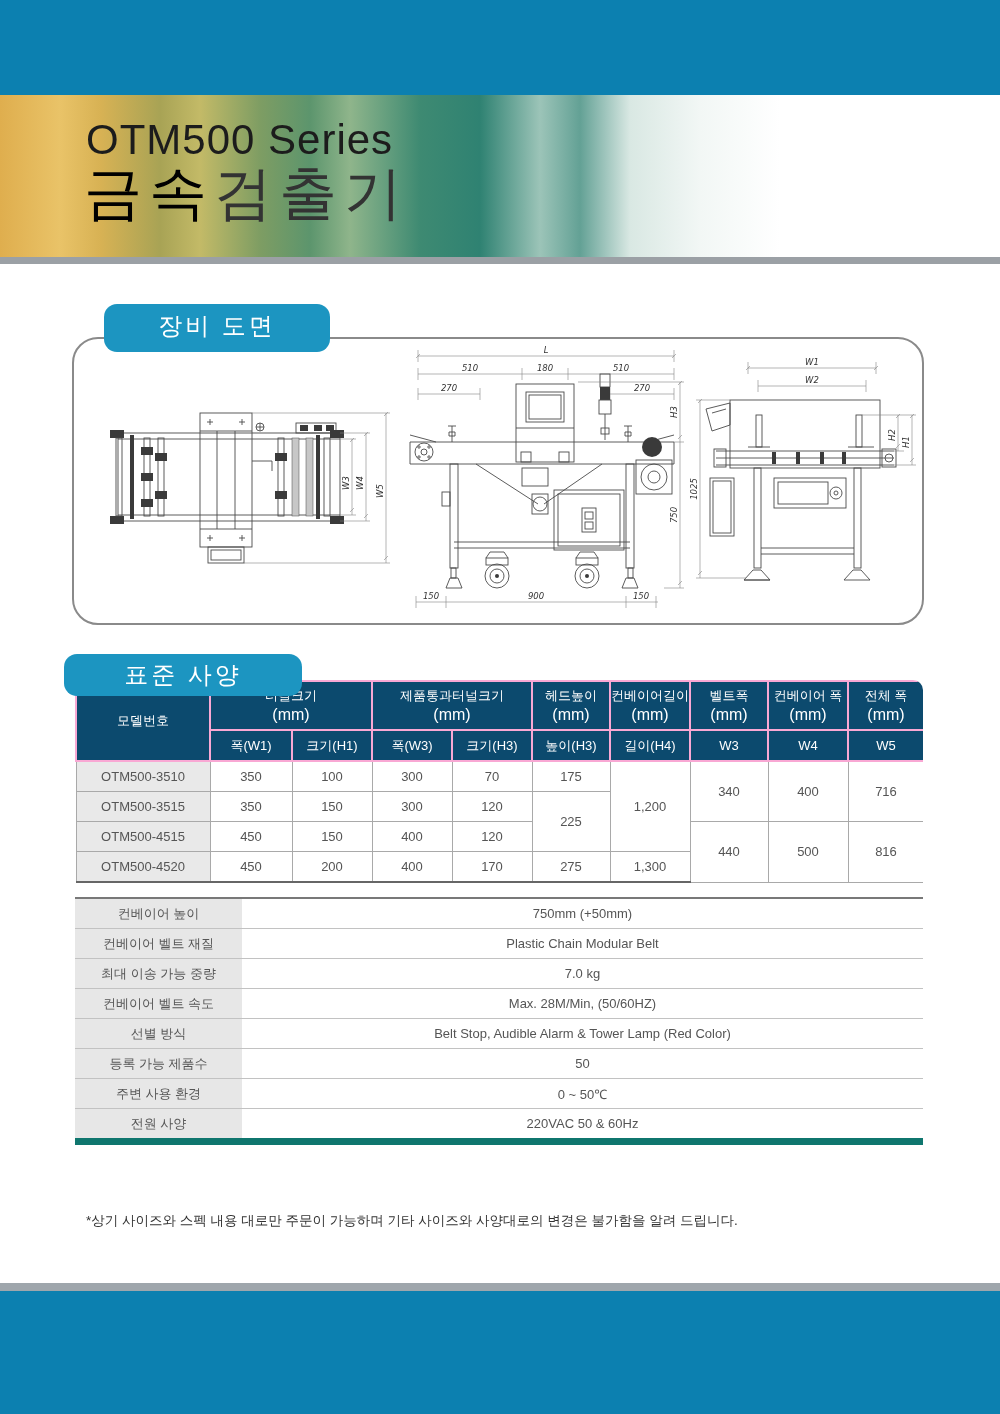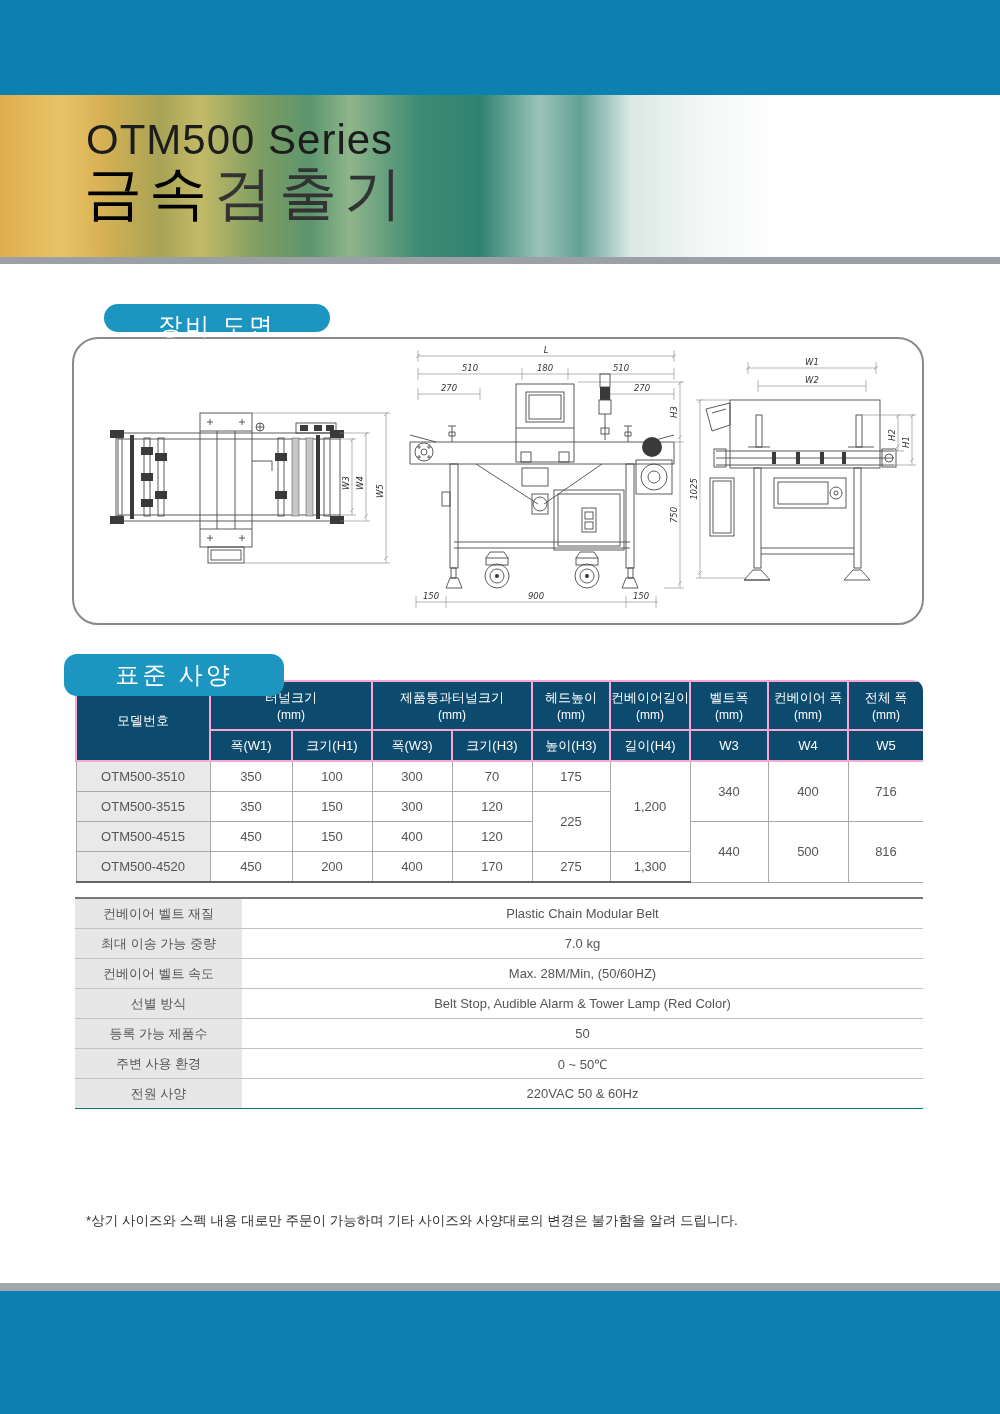--- a/index.html
+++ b/index.html
@@ -17,22 +17,22 @@
   .footer   { position:absolute; left:0; top:1291px; width:1000px; height:123px; background:#0C80B0; }
 
   .series-title { position:absolute; left:86px; top:116px; font-size:42px; color:#1c1c1c; letter-spacing:1px; }
   .product-title { position:absolute; left:84px; top:155px; font-size:58px; letter-spacing:7px; font-weight:500; }
   .product-title .accent { color:#000000; }
   .product-title .rest   { color:#333; }
 
   
   .tab { position:absolute; background:#1C95C1; color:#fff; text-align:center;
          border-radius:13px; letter-spacing:3px; z-index:5; }
-  .tab-drawing { left:104px; top:304px; width:226px; height:28px; font-size:24px; line-height:44px;border-radius:19px; }
-  .tab-spec    { left:64px;  top:654px; width:220px; height:42px; font-size:24px; line-height:42px; }
+  .tab-drawing { left:104px; top:304px; width:226px; height:48px; font-size:24px; line-height:44px; }
+  .tab-spec    { left:64px;  top:654px; width:238px; height:42px; font-size:24px; line-height:42px; }
 
   
   .drawing-box { position:absolute; left:72px; top:337px; width:848px; height:284px;
                  border:2px solid #8A8A8A; border-radius:26px; background:#fff; z-index:1; }
   .drawing-box svg { position:absolute; }
   .svg-top   { left:26px;  top:60px; }
   .svg-front { left:328px; top:5px;  }
   .svg-end   { left:612px; top:14px; }
   .ln    { stroke:#4a4a4a; stroke-width:0.9; fill:none; }
   .lnf   { fill:#3a3a3a; stroke:none; }
@@ -45,28 +45,28 @@
                border-radius:10px 10px 0 0; overflow:hidden; z-index:2; }
   table.spec { border-collapse:collapse; width:100%; table-layout:fixed; }
   .spec th { background:#0c4a6e; color:#fff; font-size:13px; font-weight:normal;
              border:2px solid #f9a8d4; padding:0; }
   .spec thead tr.gr1 th { height:47px; }
   .spec thead tr.gr2 th { height:29px; }
   .spec td { border:1px solid #A9A9A9; text-align:center; font-size:13px; color:#555;
              height:29px; background:#fff; padding:0;margin-top:16px; }
   .spec td.model { background:#E9E9E9; }
   .spec tbody tr:last-child td { border-bottom:2px solid #666; }
-  .unit { display:block; font-size:12px; margin-top:1px; }
+  .unit { display:block; font-size:16px; margin-top:1px; }
 
   
   table.detail { position:absolute; left:75px; top:897px; width:848px; border-collapse:collapse; z-index:2; }
   .detail td { font-size:13px; color:#555; height:29px; text-align:center;
                border-top:1px solid #C2C2C2; padding:0; }
   .detail tr:first-child td { border-top:2px solid #787878; }
-  .detail tr:last-child td  { border-bottom:1px solid #0f766e; }
+  .detail tr:last-child td  { border-bottom:7px solid #0f766e; }
   .detail td.lbl { background:#E7E7E7; width:167px; }
 
   .footnotes { position:absolute; left:86px; top:1207px; font-size:13.5px; color:#333; line-height:2.0; }
 </style>
 </head>
 <body>
 
 <div class="page">
 
   <div class="topbar"></div>
@@ -377,20 +377,24 @@
         <td>275</td>
         <td>1,300</td>
       </tr>
     </tbody>
   </table>
   </div>
 
   <table class="detail">
     <tbody>
       <tr>
+          <td class="lbl">컨베이어 높이</td>
+          <td>750mm (+50mm)</td>
+        </tr>
+      <tr>
           <td class="lbl">컨베이어 벨트 재질</td>
           <td>Plastic Chain Modular Belt</td>
         </tr>
       <tr>
           <td class="lbl">최대 이송 가능 중량</td>
           <td>7.0 kg</td>
         </tr>
       <tr>
           <td class="lbl">컨베이어 벨트 속도</td>
           <td>Max. 28M/Min, (50/60HZ)</td>

